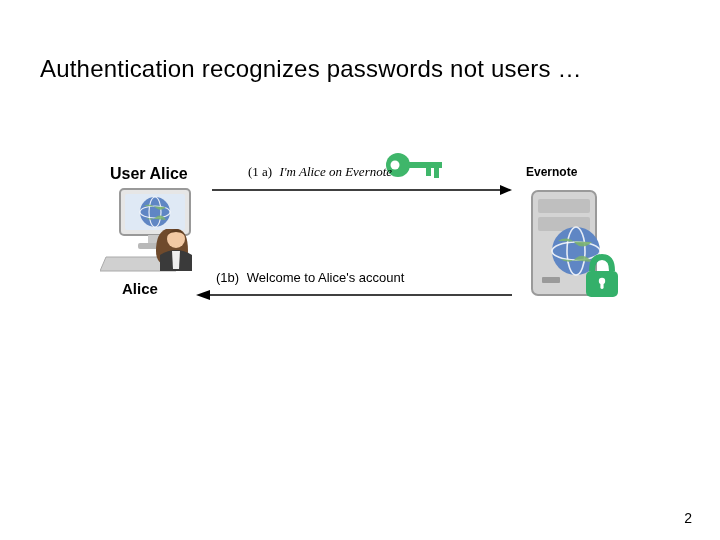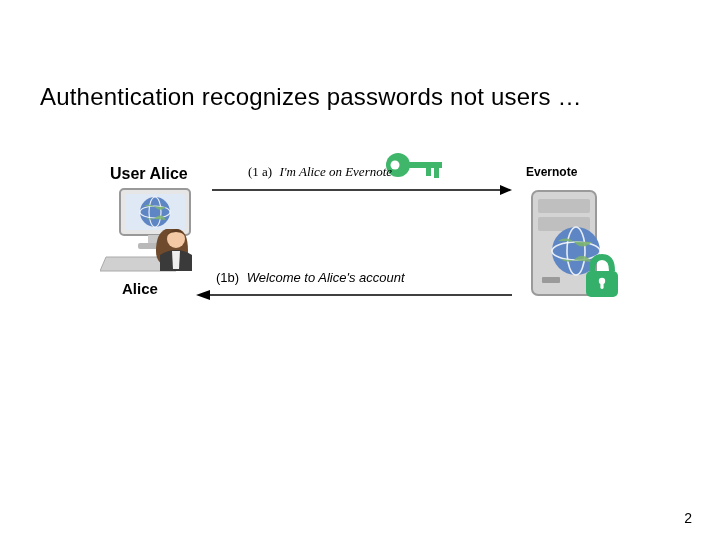--- a/index.html
+++ b/index.html
@@ -12,21 +12,20 @@
     color: #000;
     position: relative;
     overflow: hidden;
   }
   .title {
     position: absolute;
     top: 55px;
     left: 40px;
     font-size: 24px;
     letter-spacing: 0.2px;
-    margin-top: 28px;
   }
   .stage {
     position: absolute;
     left: 0;
     top: 0;
     width: 720px;
     height: 540px;
   }
   .label-ua {
     position: absolute;
@@ -111,21 +110,20 @@
     position: absolute;
     left: 20px;
     top: -4px;
     font-size: 13px;
   }
   .arrow-msg-1b .tag {
     font-style: normal;
     margin-right: 4px;
   }
   .arrow-msg-1b .italic {
-    font-style: italic;
   }
   .arrow-line-1b {
     position: absolute;
     left: 0;
     top: 14px;
     width: 316px;
     height: 14px;
   }
   .page-number {
     position: absolute;

